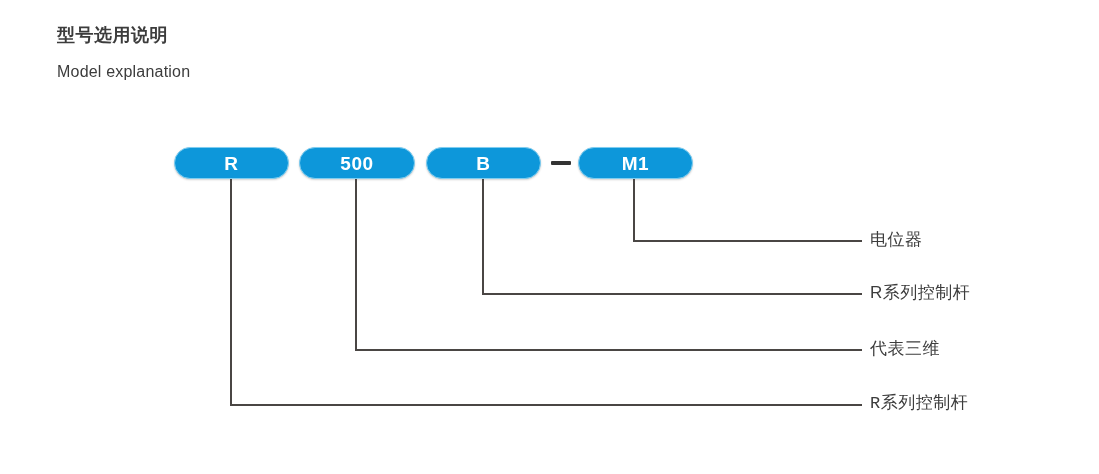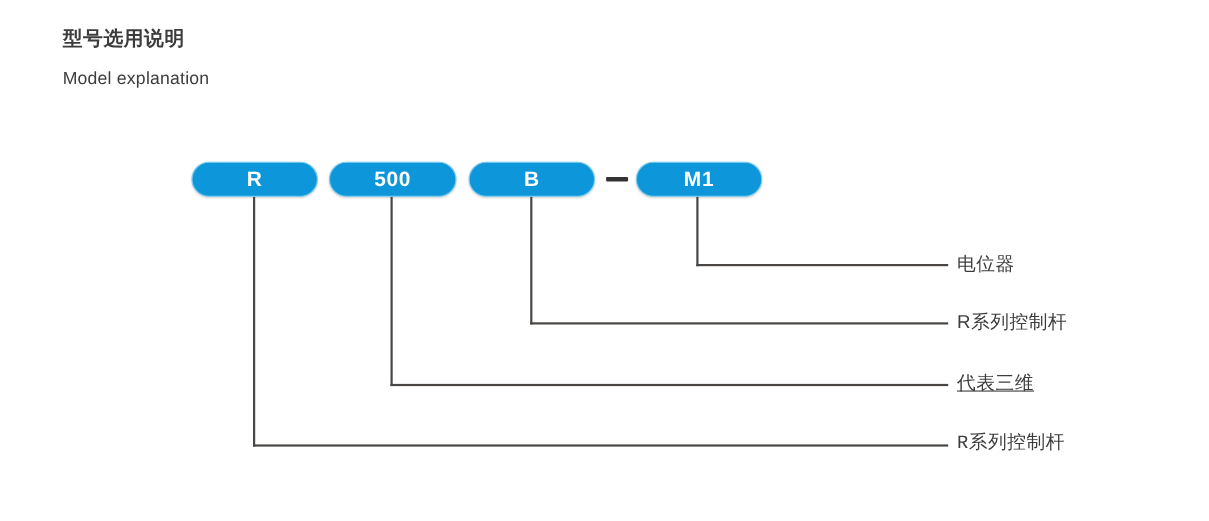--- a/index.html
+++ b/index.html
@@ -115,21 +115,21 @@
     position: absolute;
     left: 870px;
     font-size: 17px;
     line-height: 20px;
     color: #3c3c3c;
     white-space: nowrap;
     letter-spacing: 0.5px;
   }
   .lb-m1  { top: 230px; }
   .lb-b   { top: 283px; }
-  .lb-300 { top: 339px; text-decoration: underline; }
+  .lb-300 { top: 339px; }
   .lb-r   { top: 394px; font-family: Liberation Mono, monospace; }
 </style>
 </head>
 <body>
 
 <div id="page">
 
   <div class="heading">
     <div class="heading-cn">型号选用说明</div>
     <div class="heading-en">Model explanation</div>

